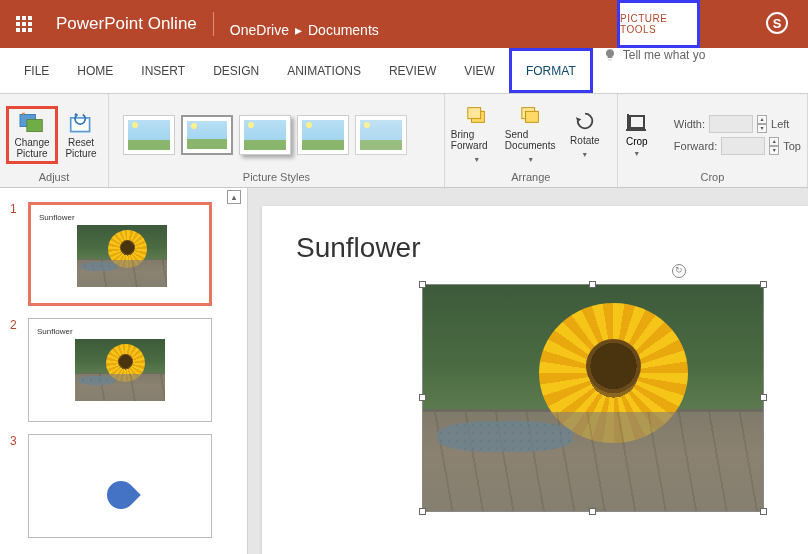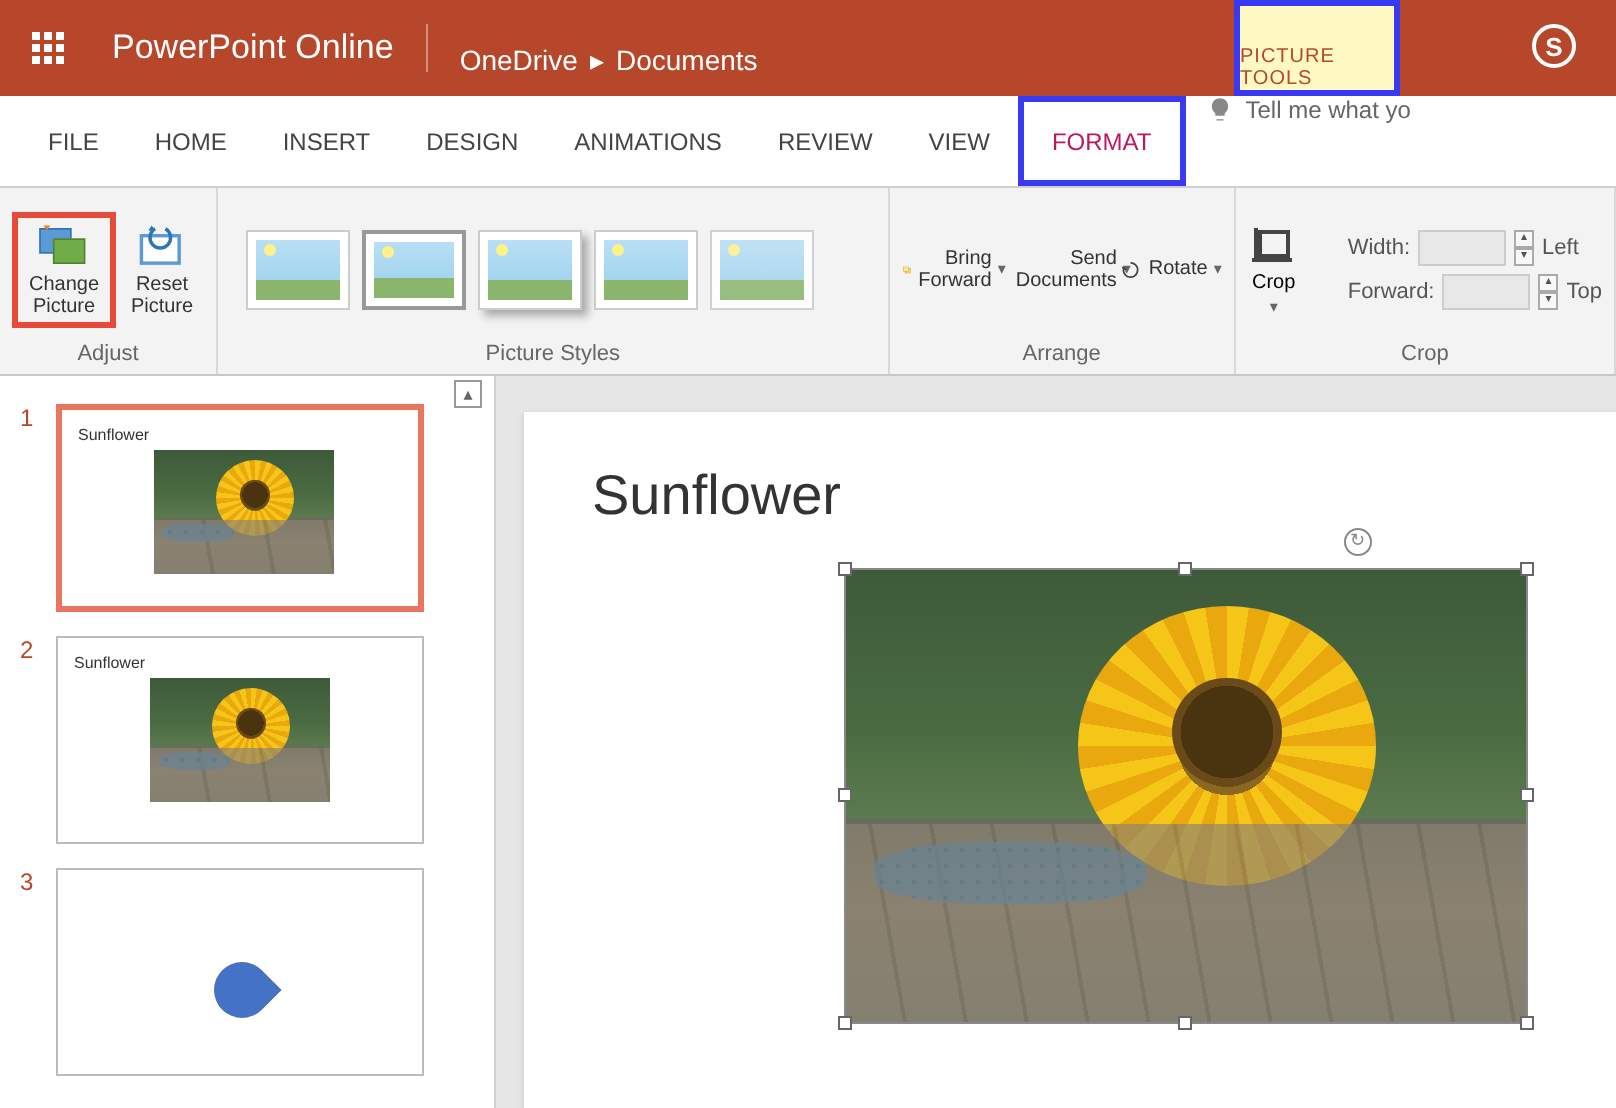--- a/index.html
+++ b/index.html
@@ -7,45 +7,45 @@
 
 .title-bar { background: #b7472a; height: 48px; display: flex; align-items: center; color: #fff; position: relative; }
 .waffle { width: 48px; height: 48px; display: flex; align-items: center; justify-content: center; }
 .waffle-grid { display: grid; grid-template-columns: repeat(3, 4px); grid-template-rows: repeat(3, 4px); gap: 2px; }
 .waffle-grid span { background: #fff; }
 .app-name { font-size: 17px; font-weight: 400; margin-left: 8px; }
 .divider-v { width: 1px; height: 24px; background: rgba(255,255,255,0.4); margin: 0 16px; }
 .breadcrumb { font-size: 14px; font-weight: 300; display: flex; align-items: center; gap: 6px; margin-top: 12px; }
 .skype-icon { position: absolute; right: 20px; top: 12px; width: 22px; height: 22px; border: 2px solid #fff; border-radius: 50%; display: flex; align-items: center; justify-content: center; font-size: 13px; font-weight: bold; }
 
-.contextual-tab-holder { position: absolute; top: 0; left: 617px; width: 83px; height: 48px; background: #fef9c3; border: 3px solid #3a3af5; display:flex; align-items:flex-end; justify-content:center; font-size: 10px; color: #b7472a; letter-spacing: 0.5px; }
+.contextual-tab-holder { position: absolute; top: 0; left: 617px; width: 83px; height: 48px; background: #ffffff; border: 3px solid #3a3af5; display:flex; align-items:center; justify-content:center; font-size: 10px; color: #b7472a; letter-spacing: 0.5px; }
 
 .menu-bar { background: #fff; height: 46px; border-bottom: 1px solid #d0d0d0; display: flex; align-items: stretch; font-size: 12px; color: #444; padding-left: 10px; }
 .menu-item { padding: 0 14px; display: flex; align-items: center; cursor: pointer; }
-.menu-item.active { color: #be185d; border: 3px solid #3a3af5; }
+.menu-item.active { color: #0c4a6e; border: 3px solid #3a3af5; }
 .tell-me { display: flex; gap: 6px; color: #666; margin-left: 10px; font-size: 12px; }
 .tell-me .bulb { width: 14px; height: 14px; }
 
 .ribbon { background: #f3f3f3; height: 94px; border-bottom: 1px solid #c8c8c8; display: flex; }
 .ribbon-group { border-right: 1px solid #d8d8d8; display: flex; flex-direction: column; justify-content: space-between; padding: 4px 6px 2px; }
 .ribbon-group-content { display: flex; align-items: center; gap: 2px; flex: 1; }
 .ribbon-group-label { text-align: center; font-size: 11px; color: #666; padding-bottom: 2px; }
 
 .big-btn { width: 42px; text-align: center; font-size: 10px; color: #333; line-height: 11px; cursor: pointer; display:flex; flex-direction:column; align-items:center; gap:2px; }
 .big-btn .ic { width: 28px; height: 24px; }
 .change-pic-highlight { border: 3px solid #e84a3a; padding: 2px; }
 
 .style-thumb { width: 52px; height: 40px; background: #fff; border: 1px solid #ccc; margin: 0 2px; display:flex; align-items:flex-end; cursor:pointer; position:relative; }
 .style-thumb .sky { position:absolute; top:4px; left:4px; right:4px; bottom:14px; background: linear-gradient(#b8dff5,#a3d5f0); }
 .style-thumb .grass { position:absolute; left:4px; right:4px; bottom:4px; height:10px; background:#8ab56c; }
 .style-thumb .sun { position:absolute; top:6px; left:8px; width:6px; height:6px; background:#fff08a; border-radius:50%; }
 .style-thumb.border2 { border:2px solid #999; }
 .style-thumb.shadowed { box-shadow: 3px 3px 4px rgba(0,0,0,0.3); }
 
-.arrange-btn { width: 52px; text-align:right; font-size: 10px; color:#333; line-height:11px; cursor:pointer; display:flex; flex-direction:row; align-items:center; gap:3px; }
+.arrange-btn { width: 52px; text-align:left; font-size: 10px; color:#333; line-height:11px; cursor:pointer; display:flex; flex-direction:column; align-items:center; gap:3px; }
 .arrange-btn .ic { width:26px; height:22px; }
 .dropdown-arrow { font-size: 8px; color:#666; }
 
 .crop-section { display:flex; align-items:center; gap:8px; }
 .crop-btn { display:flex; flex-direction:column; align-items:center; font-size:10px; gap:2px; cursor:pointer; }
 .crop-fields { display:flex; flex-direction:column; gap:4px; font-size:11px; color:#555; }
 .crop-row { display:flex; align-items:center; gap:4px;margin-left:16px; }
 .crop-row input { width: 44px; height:18px; background:#e8e8e8; border:1px solid #ccc; font-size:10px; }
 .spinner { width:10px; height:18px; display:flex; flex-direction:column; }
 .spinner span { flex:1; border:1px solid #aaa; font-size:6px; text-align:center; line-height:7px; background:#f8f8f8; }

